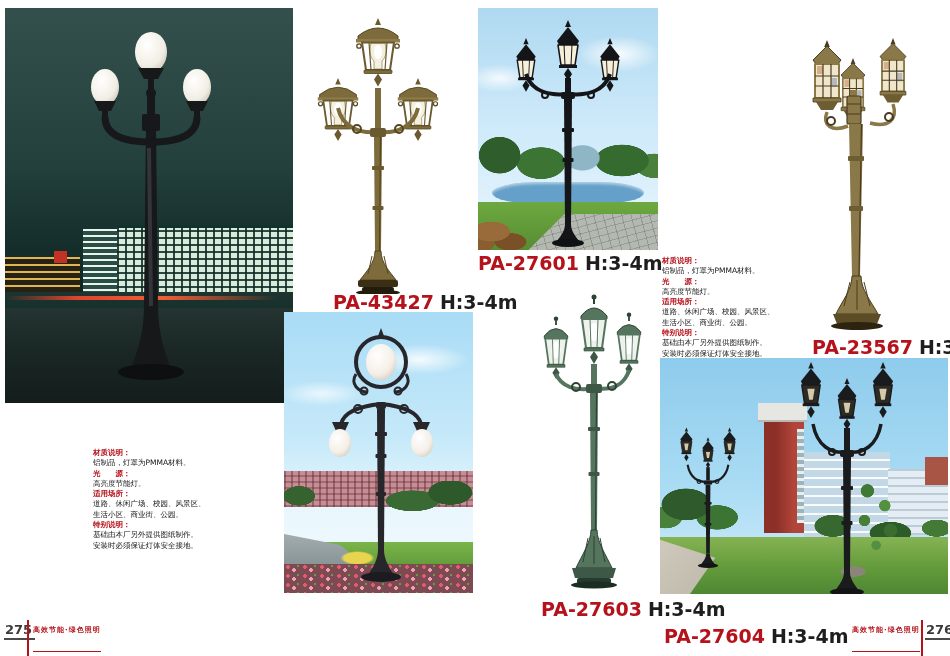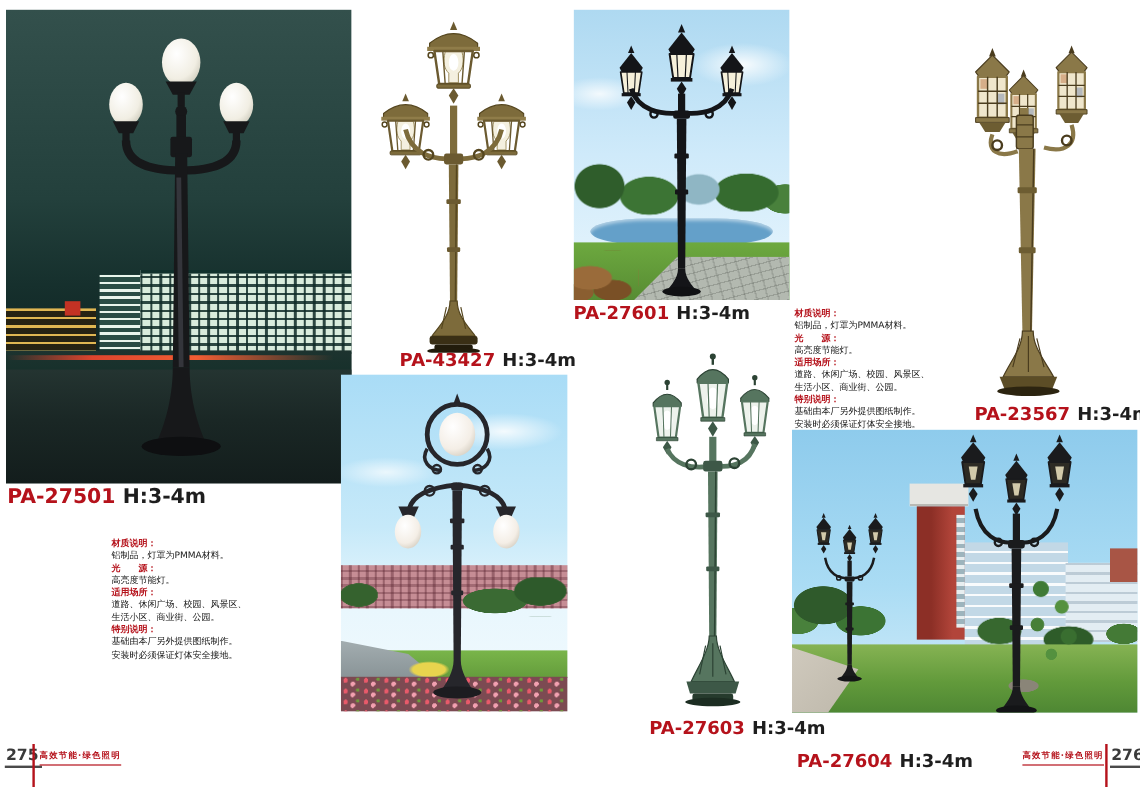--- a/index.html
+++ b/index.html
@@ -2,30 +2,30 @@
 <html><head>
 <meta charset="utf-8">
 <style>
   html,body{margin:0;padding:0;background:#ffffff;}
   #page{position:relative;width:950px;height:656px;background:#ffffff;overflow:hidden;
         font-family:"DejaVu Sans","Liberation Sans",sans-serif;}
   .photo{position:absolute;overflow:hidden;}
   .layer{position:absolute;}
   .drawing{position:absolute;}
   svg{display:block;}
-  .plabel{position:absolute;font-weight:bold;font-size:15px;color:#1e1e1e;white-space:nowrap;}
+  .plabel{position:absolute;font-weight:bold;font-size:19px;color:#1e1e1e;white-space:nowrap;}
   .plabel .code{color:#b5121b;margin-right:6px;}
   .plabel.big{font-size:17px;}
   .spec{position:absolute;width:125px;font-size:7.5px;line-height:10.3px;color:#141414;white-space:nowrap;}
   .spec .hd{color:#b5121b;font-weight:bold;}
   .pgnum{position:absolute;font-size:13px;font-weight:bold;color:#3a3a3a;
          border-bottom:2px solid #4a4a4a;padding:0 3px 1px 1px;}
   .vline{position:absolute;width:2px;background:#b5121b;}
   .slogan{position:absolute;font-size:7px;font-weight:bold;color:#b5121b;
-          border-bottom:1.5px solid #b5121b;padding-bottom:2px;letter-spacing:1px;white-space:nowrap;text-align:center;}
+          border-bottom:1.5px solid #b5121b;padding-bottom:16px;letter-spacing:1px;white-space:nowrap;text-align:center;}
 </style>
 </head>
 <body>
 
 <div id="page">
 
   <div class="photo" style="left:5px;top:8px;width:288px;height:395px;">
     <div class="layer" style="inset:0;background:linear-gradient(180deg,#33504c 0%,#23403c 40%,#16302d 58%,#0e2322 75%,#0b1d1c 100%);"></div>
     <div class="layer" style="left:0;top:63%;width:26%;height:13%;background:repeating-linear-gradient(180deg,rgba(235,190,85,.95) 0 2px,rgba(40,34,18,.95) 2px 7px);"></div>
     <div class="layer" style="left:17%;top:61.5%;width:4.5%;height:3%;background:#c23224;"></div>
@@ -53,23 +53,20 @@
       <rect x="142" y="88" width="8" height="24" fill="#17181a"></rect>
       <rect x="97" y="102" width="6" height="9" fill="#17181a"></rect>
       <rect x="189" y="102" width="6" height="9" fill="#17181a"></rect>
       <path d="M100 109 C100 127 118 134 146 134 C174 134 192 127 192 109" stroke="#17181a" stroke-width="7" fill="none"></path>
       <rect x="137" y="106" width="18" height="17" rx="2" fill="#17181a"></rect>
       <path d="M141 120 L151 120 L153 298 L139 298 Z" fill="#17181a"></path>
       <path d="M142 140 L144 298 L148 298 L146 140 Z" fill="#34353b"></path>
       <path d="M139 298 C139 328 130 351 125 362 L167 362 C162 351 153 328 153 298 Z" fill="#17181a"></path>
       <ellipse cx="146" cy="364" rx="33" ry="8" fill="#0e0f11"></ellipse>
     </svg>
-  </div>
-  <div class="plabel big" style="left:6px;top:404px;">
-    <span class="code">PA-27501</span><span>H:3-4m</span>
   </div>
 
   <div class="spec" style="left:93px;top:448px;">
     <div class="hd">材质说明：</div>
     <div>铝制品，灯罩为PMMA材料。</div>
     <div class="hd">光　　源：</div>
     <div>高亮度节能灯。</div>
     <div class="hd">适用场所：</div>
     <div>道路、休闲广场、校园、风景区、</div>
     <div>生活小区、商业街、公园。</div>

